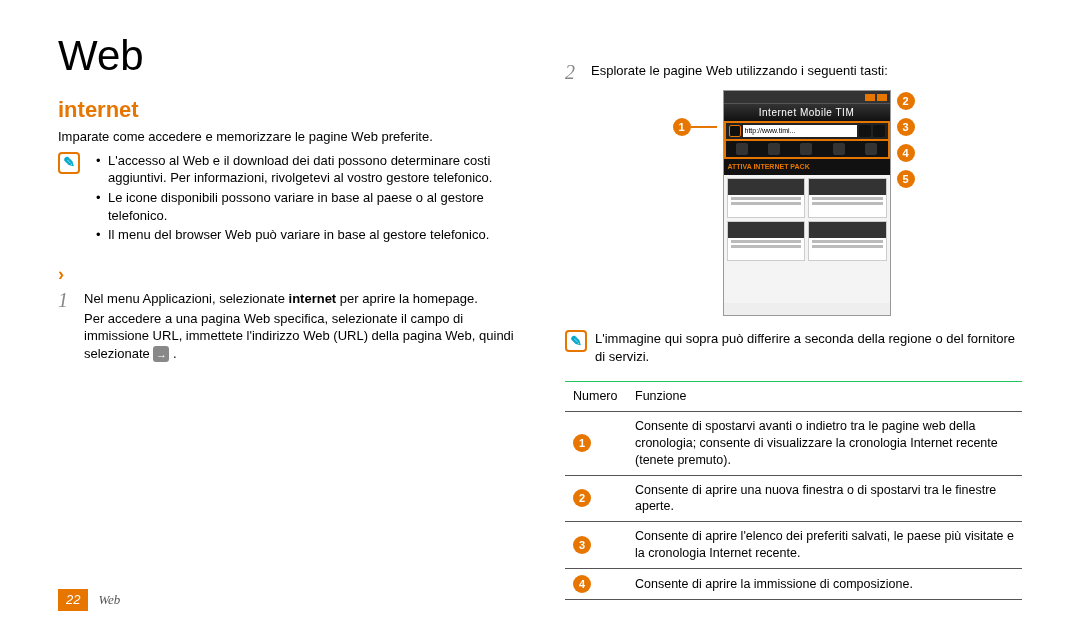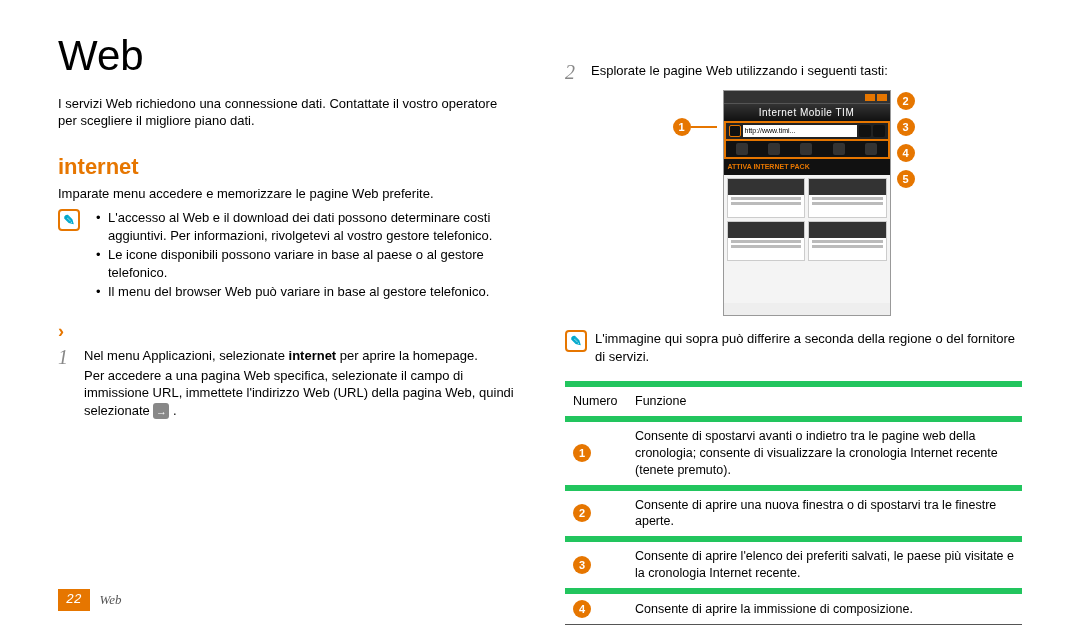--- a/index.html
+++ b/index.html
@@ -84,39 +84,38 @@
   .fig .card{height:40px;background:#fff;border:1px solid #ccc;}
   .fig .card .dark{height:16px;background:#333;margin-bottom:2px;}
   .fig .card .ln{height:3px;background:#bbb;margin:2px 3px;}
   .fig .foot{position:absolute;bottom:0;left:0;right:0;height:12px;background:#eee;font-size:6px;text-align:center;color:#888;line-height:12px;}
   .marks-right{display:flex;flex-direction:column;gap:8px;padding-top:2px;}
   .marks-left{display:flex;flex-direction:column;padding-top:28px;}
   .mk{width:18px;height:18px;border-radius:50%;background:#e67600;color:#fff;font-size:11px;font-weight:700;display:flex;align-items:center;justify-content:center;}
   .leader-left{display:flex;align-items:center;}
   .leader-left .line{width:26px;height:2px;background:#e67600;}
   table.ftab { width:100%; border-collapse: collapse; font-size:12.5px; }
-  table.ftab th, table.ftab td { border-top:6px solid #22c55e; border-bottom:1px solid #555; padding:6px 8px; text-align:left; vertical-align:middle; }
+  table.ftab th, table.ftab td { border-top:1px solid #22c55e; border-bottom:1px solid #555; padding:6px 8px; text-align:left; vertical-align:middle; }
   table.ftab th { font-weight:400; background:#fff; }
   table.ftab td.numcell { width:62px; text-align:center; }
   .footer { position:absolute; bottom:18px; left:58px; display:flex; align-items:center; gap:10px;}
-  .pgnum { background:#e67600; color:#fff; padding:2px 8px; font-style:italic; font-family:Liberation Mono, monospace;}
+  .pgnum { background:#e67600; color:#fff; padding:2px 8px; font-style:italic; font-family:Liberation Sans, sans-serif;}
   .pgsec { font-style:italic; font-family:Georgia,serif; color:#555;}
   b.inline { font-weight:700; }
 </style>
 </head>
 <body>
 
 <div class="cols">
 
   <div class="col">
     <h1 class="title">Web</h1>
-    <p class="intro">I servizi Web richiedono una connessione dati. Contattate il vostro operatore per scegliere il migliore piano dati.</p>
 
     <h2 class="section">internet</h2>
-    <p class="subintro">Imparate menu accedere e memorizzare le pagine Web preferite.</p>
+    <p class="subintro">Imparate come accedere e memorizzare le pagine Web preferite.</p>
 
     <div class="notewrap">
       <div class="note-icon">✎</div>
       <ul class="bullets">
         <li>L'accesso al Web e il download dei dati possono determinare costi aggiuntivi. Per informazioni, rivolgetevi al vostro gestore telefonico.</li>
         <li>Le icone disponibili possono variare in base al paese o al gestore telefonico.</li>
         <li>Il menu del browser Web può variare in base al gestore telefonico.</li>
       </ul>
     </div>
 

